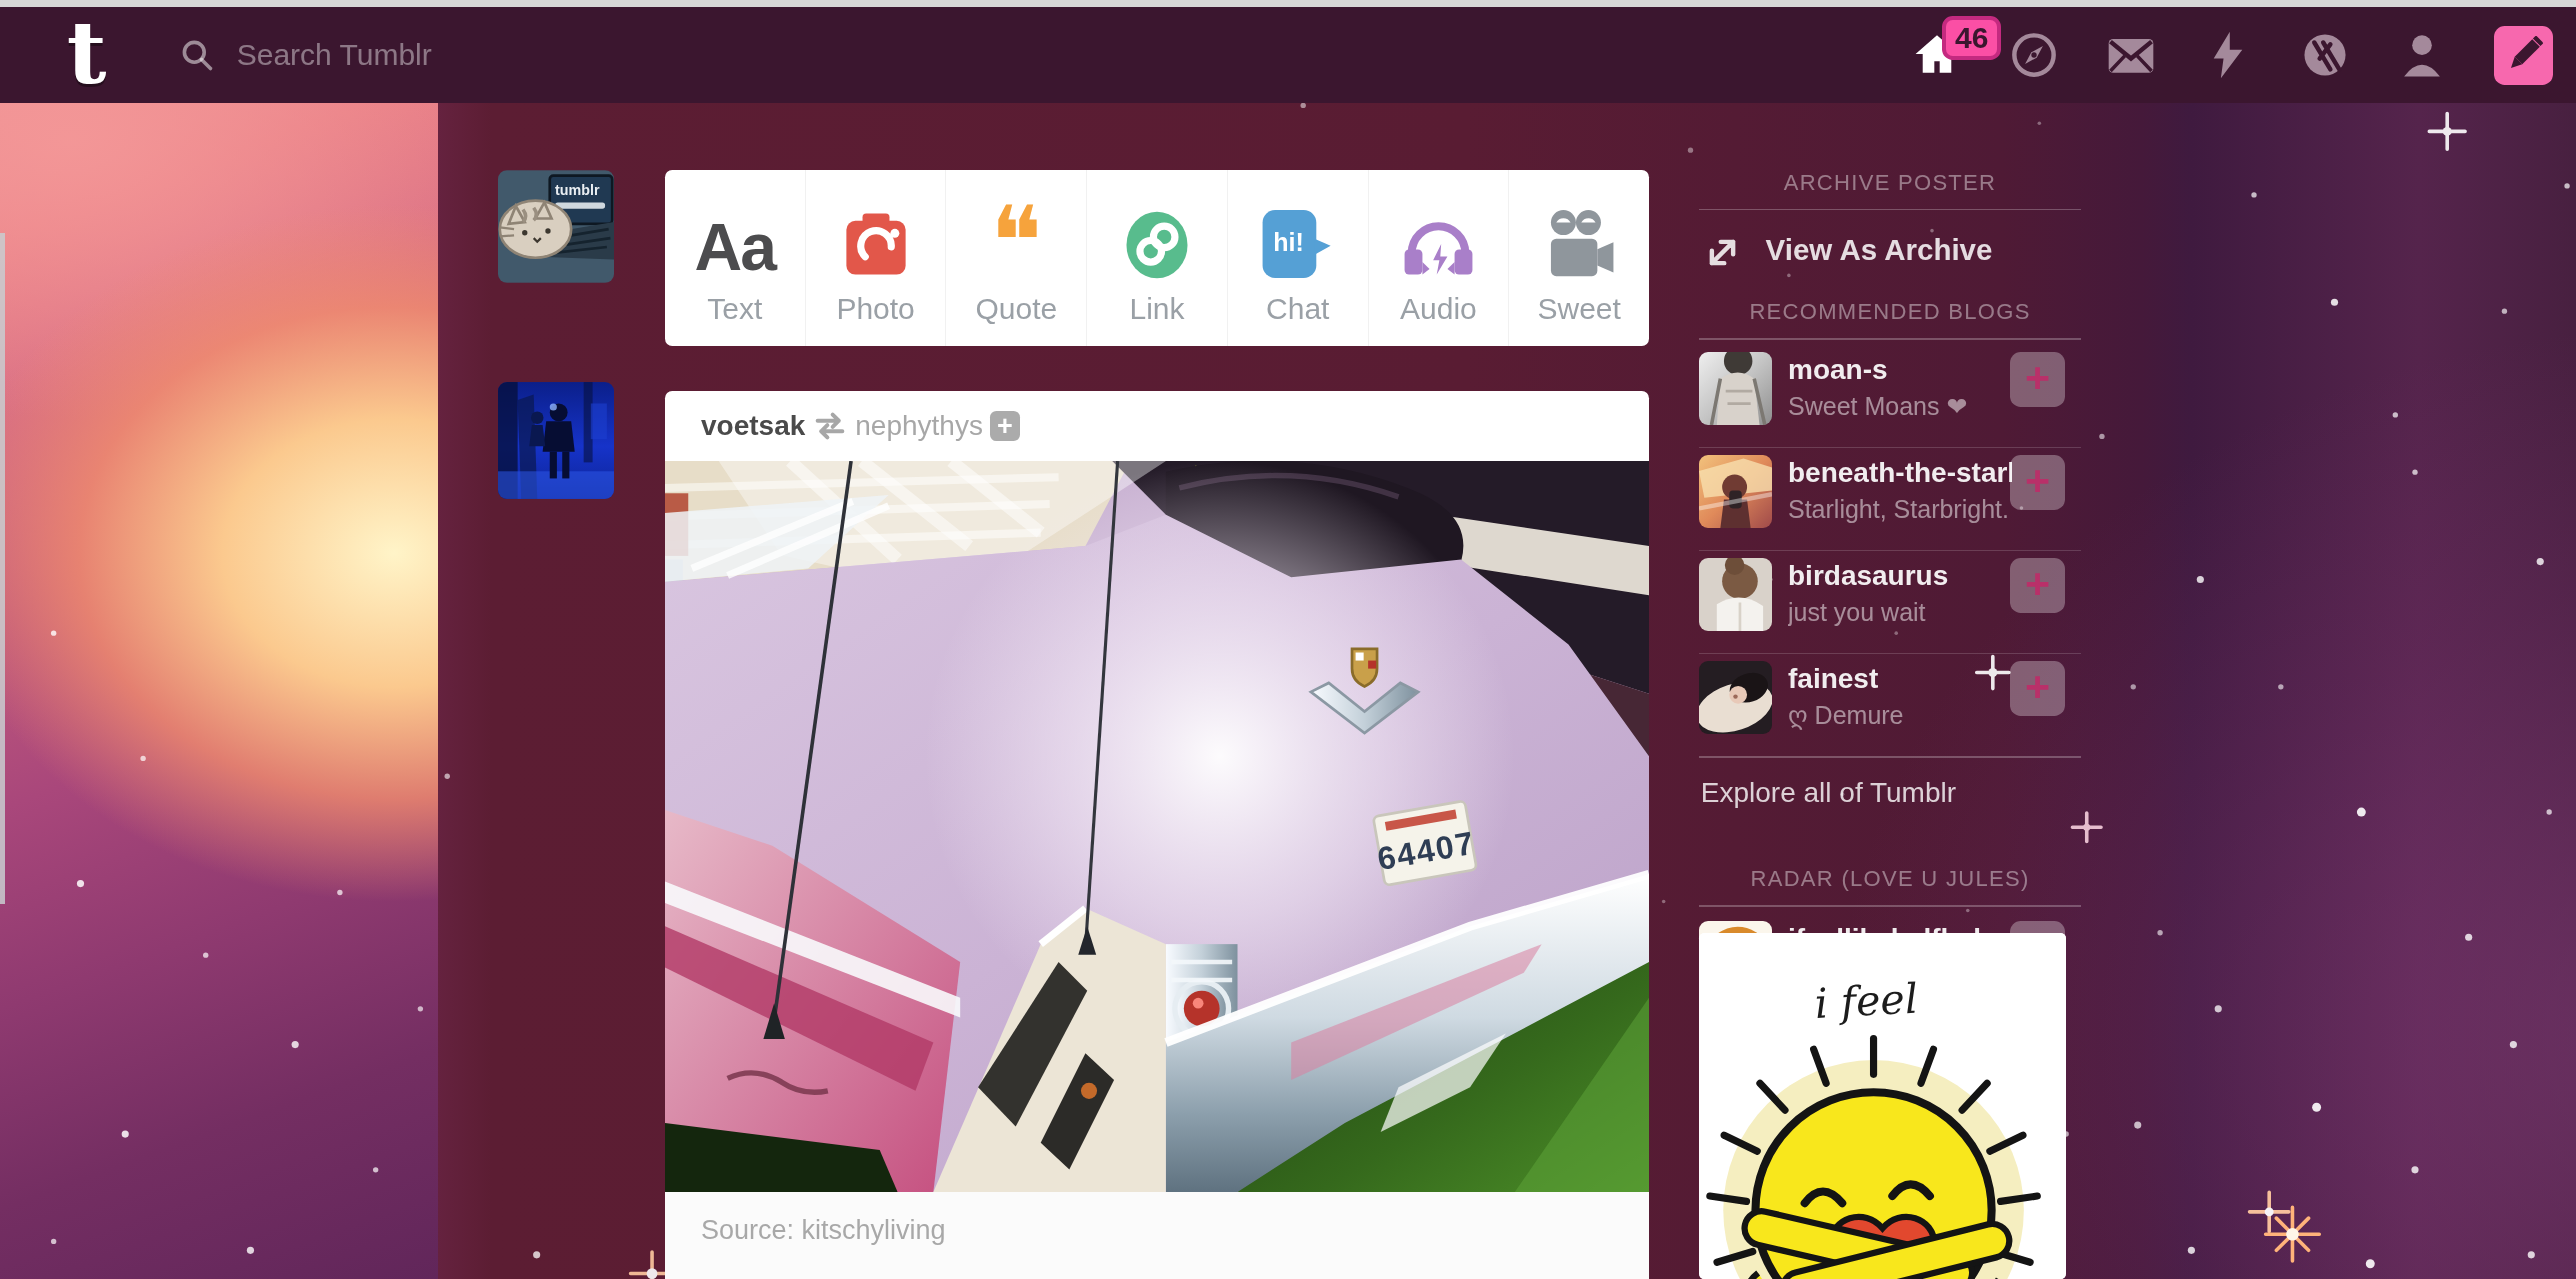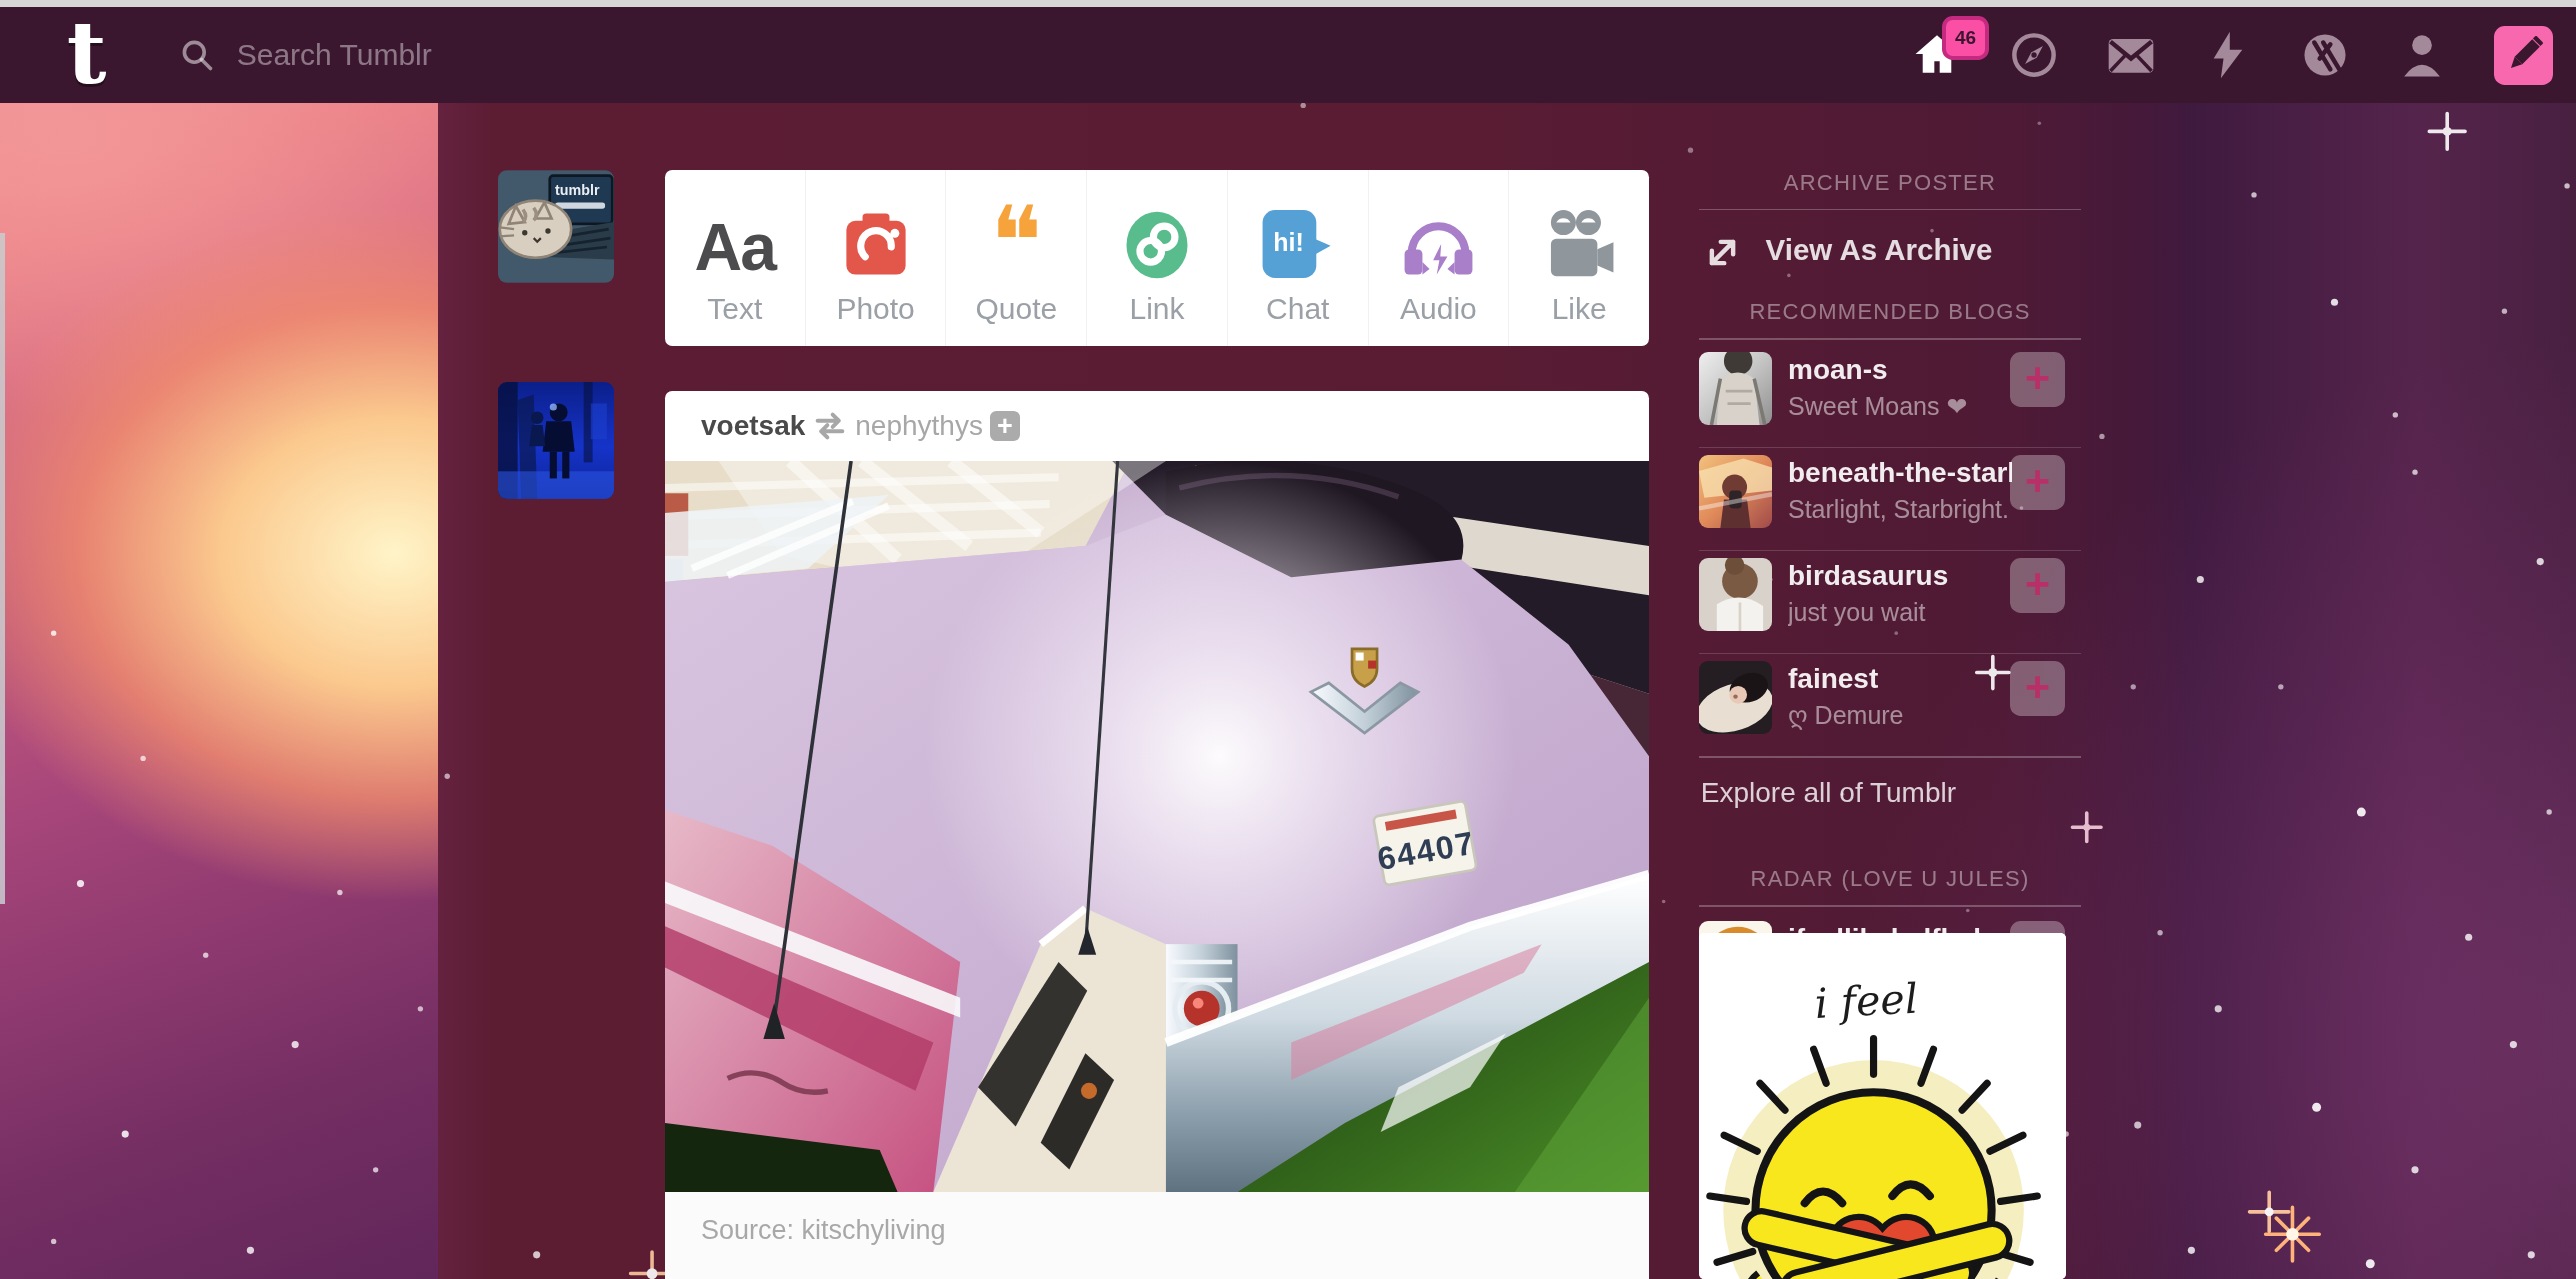--- a/index.html
+++ b/index.html
@@ -29,21 +29,21 @@
   .logo{width:63px;height:77px;margin-left:55px;color:#fff;font-family:"DejaVu Serif","Liberation Serif",serif;
     font-size:86px;font-weight:bold;line-height:72px;text-align:center;text-shadow:0 2.7px 0 rgba(0,0,0,.35);}
   .search{display:flex;align-items:center;margin-left:61px;gap:19.7px;}
   .search input{background:transparent;border:none;outline:none;color:rgba(255,255,255,.85);
     font-size:30px;width:465px;font-family:"Liberation Sans",sans-serif;}
   .search input::placeholder{color:rgba(255,255,255,.42);}
   .nav-right{position:absolute;right:0;top:0;height:96px;display:flex;align-items:center;}
   .nav-ico{width:50px;height:50px;margin-right:47px;position:relative;cursor:pointer;flex:none;}
   .nav-ico svg{width:50px;height:50px;display:block;}
   .badge{position:absolute;left:30px;top:-14.3px;background:#fb4fa5;border:4.5px solid #c42a80;border-radius:10.7px;
-    color:#3b162f;font-size:19px;font-weight:bold;padding:0.9px 9px;line-height:34px;}
+    color:#3b162f;font-size:30px;font-weight:bold;padding:0.9px 9px;line-height:34px;}
   .compose{width:59px;height:59px;background:#f768ae;border-radius:10.7px;margin-right:23px;
     display:flex;align-items:center;justify-content:center;cursor:pointer;}
   
   .tile-avatar{position:absolute;width:116px;height:113px;border-radius:9px;overflow:hidden;cursor:pointer;z-index:10;}
   .card{position:absolute;background:#fff;border-radius:7.2px;z-index:10;}
   
   .selector{left:665px;top:170px;width:984px;height:176px;display:flex;}
   .ptype{flex:1;display:flex;flex-direction:column;align-items:center;justify-content:flex-end;
     padding-bottom:20px;border-left:1.8px solid #f1f1f1;cursor:pointer;}
   .ptype:first-child{border-left:none;}
@@ -339,21 +339,21 @@
     <div class="ico">
       <svg width="75" height="72" viewBox="0 0 84 80">
         <circle cx="24" cy="16" r="14" fill="#8f969c"></circle>
           <circle cx="52" cy="16" r="14" fill="#8f969c"></circle>
         <path d="M16 16 a9 9 0 0 1 16 0" fill="#fff"></path>
           <path d="M44 16 a9 9 0 0 1 16 0" fill="#fff"></path>
         <rect x="10" y="34" width="52" height="42" rx="6" fill="#8f969c"></rect>
         <polygon points="62,46 80,38 80,72 62,64" fill="#8f969c"></polygon>
       </svg>
     </div>
-    <div class="lbl">Like</div>
+    <div class="lbl">Sweet</div>
   </div>
 </div>
 
 <div class="card post">
   <div class="post-header">
     <span class="post-author">voetsak</span>
     <svg width="36" height="30" viewBox="0 0 40 34">
       <path d="M6 11 h24 M30 11 l-7 -7 M30 11 l-7 7 M34 23 H10 M10 23 l7 -7 M10 23 l7 7" stroke="#a7a7a7" stroke-width="4.5" fill="none" stroke-linecap="round" stroke-linejoin="round"></path>
     </svg>
     <span class="post-reblog">nephythys</span>

